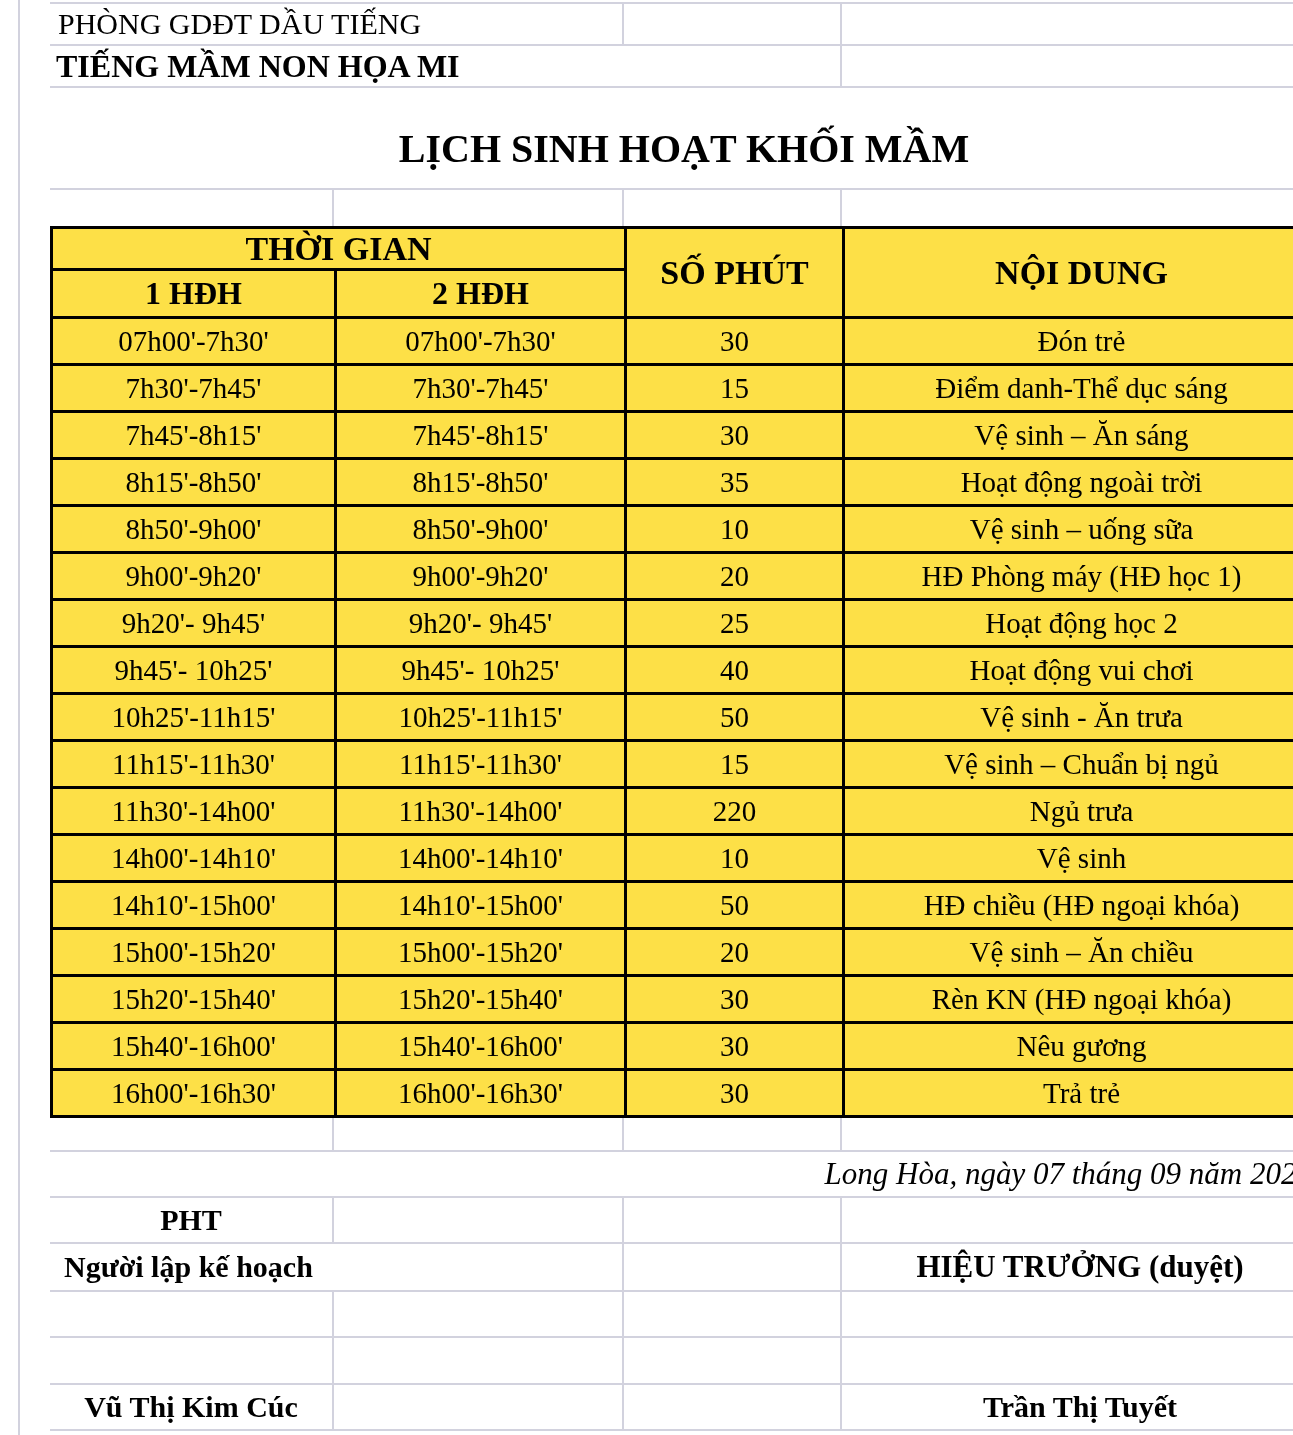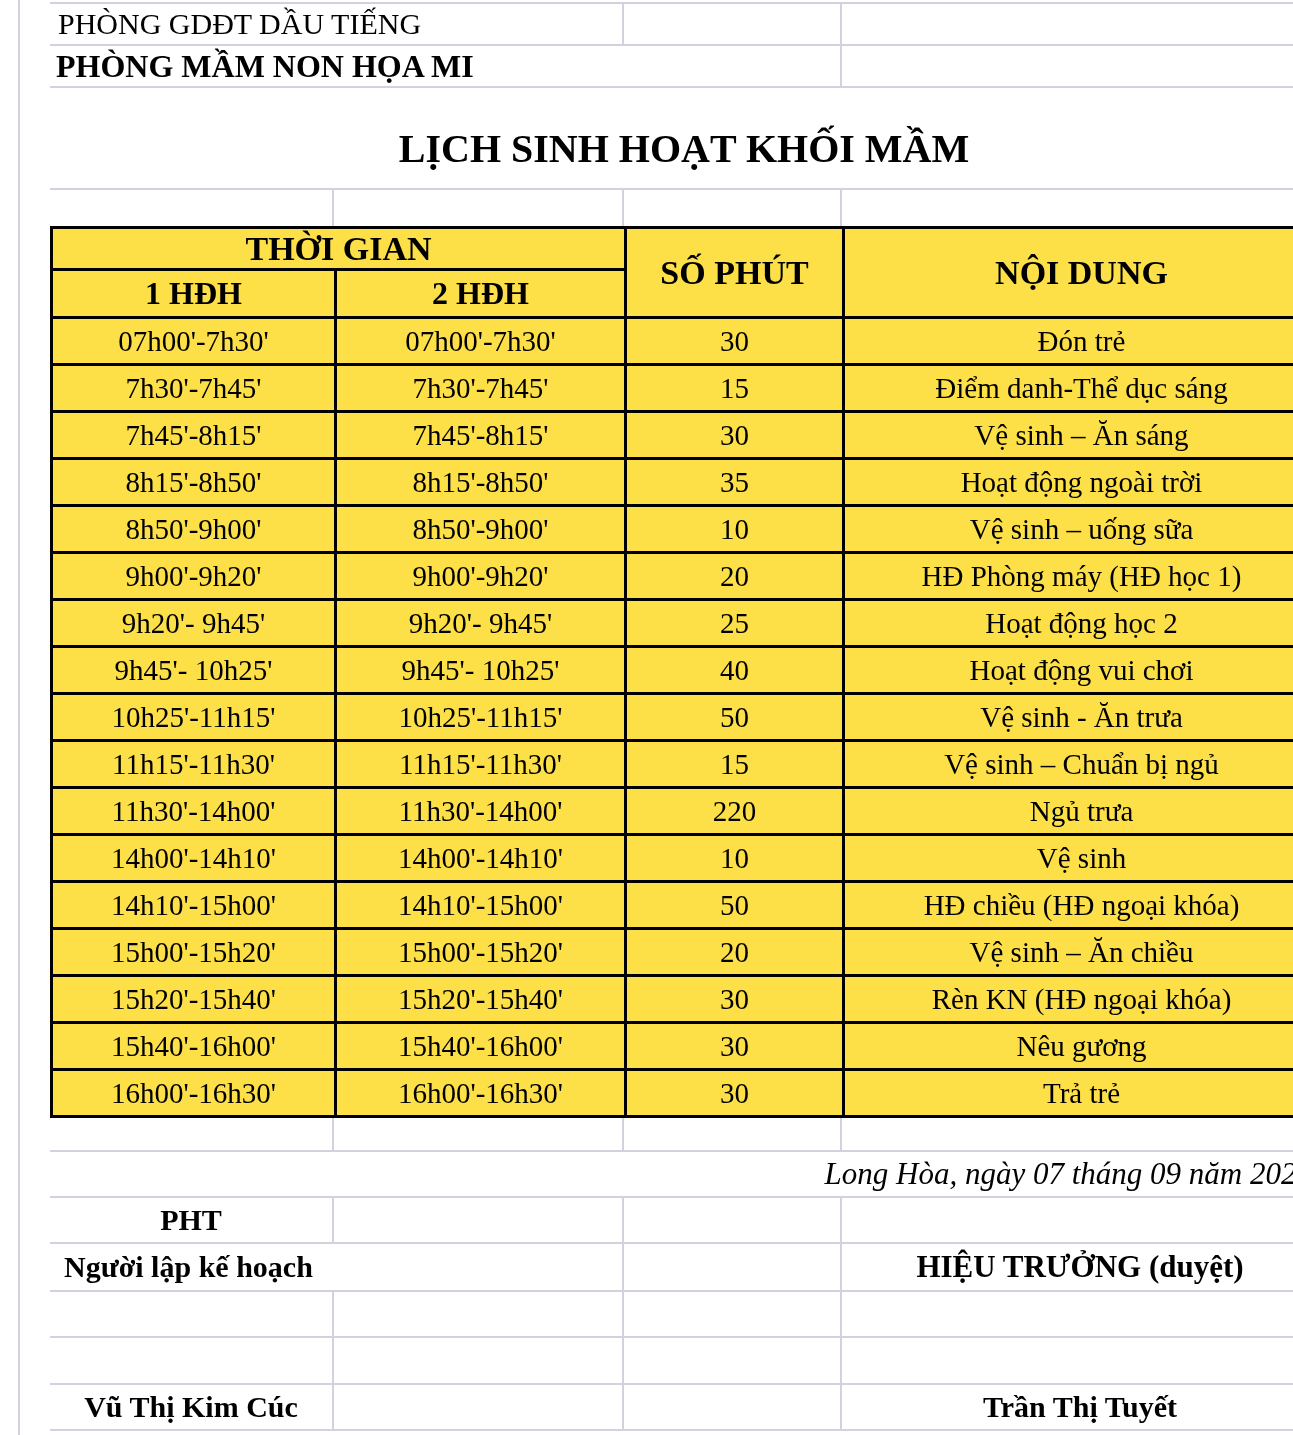--- a/index.html
+++ b/index.html
@@ -54,21 +54,21 @@
 
     <div class="grid-row row-sliver bb"></div>
 
     <div class="grid-row row-org1 bb">
       <div class="cell w574 br">PHÒNG GDĐT DẦU TIẾNG</div>
       <div class="cell w218 br"></div>
       <div class="cell w476"></div>
     </div>
 
     <div class="grid-row row-org2 bb">
-      <div class="cell w792 br">PHÒNG MẦM NON HỌA MI</div>
+      <div class="cell w792 br">TIẾNG MẦM NON HỌA MI</div>
       <div class="cell w476"></div>
     </div>
 
     <div class="grid-row row-title bb">
       <div class="cell w1268 center">LỊCH SINH HOẠT KHỐI MẦM</div>
     </div>
 
     <div class="grid-row row-empty1">
       <div class="cell w284 br"></div>
       <div class="cell w290 br"></div>

